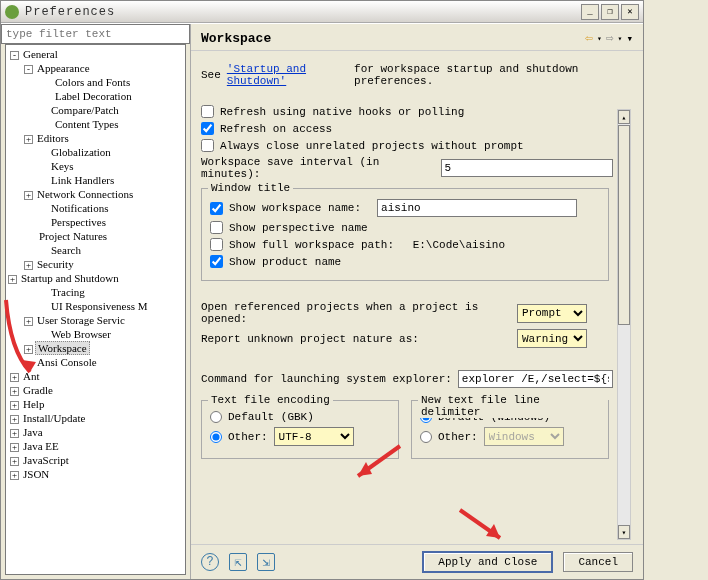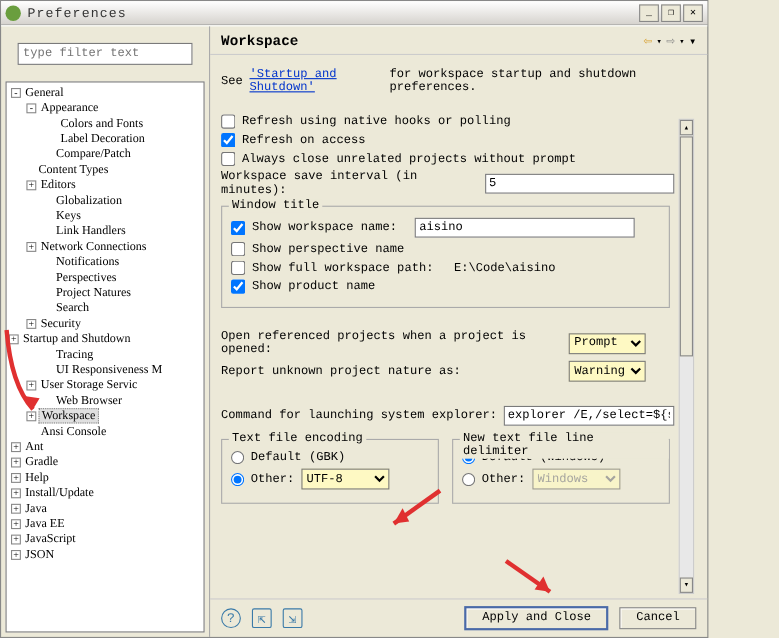--- a/index.html
+++ b/index.html
@@ -5,21 +5,21 @@
 * { box-sizing: border-box; margin: 0; padding: 0; }
 body { font-family: "Courier New", monospace; font-size: 11px; background: #ece9d8; color: #000; width: 708px; height: 580px; overflow: hidden; }
 .window { width: 644px; height: 580px; background: #ece9d8; border: 1px solid #888; display: flex; flex-direction: column; }
 .titlebar { height: 22px; background: linear-gradient(#fff, #d6d3ce); display: flex; align-items: center; padding: 0 4px; border-bottom: 1px solid #aaa; }
 .titlebar .ticon { width: 14px; height: 14px; background: #6a9e3e; border-radius: 50%; margin-right: 6px; }
 .titlebar .title { flex: 1; font-family: "Courier New", monospace; font-size: 12px; letter-spacing: 1px; color: #333; }
 .titlebar .winbtns { display: flex; gap: 2px; }
 .titlebar .winbtn { width: 18px; height: 16px; background: #ece9d8; border: 1px solid #888; display: flex; align-items: center; justify-content: center; font-size: 9px; }
 .body { flex: 1; display: flex; min-height: 0; border-top: 1px solid #fff; }
 .left { width: 190px; display: flex; flex-direction: column; border-right: 1px solid #aaa; }
-.filter { margin: 15px; }
+.filter { margin: 0; }
 .filter input { width: 100%; height: 20px; border: 1px solid #7a7a7a; padding: 2px 4px; font-family: inherit; font-size: 11px; color: #888; }
 .tree { flex: 1; overflow: auto; background: #fff; border: 1px solid #7a7a7a; margin: 0 4px 4px 4px; padding: 2px 0; }
 .tree-item { white-space: nowrap; padding: 1px 0; cursor: default; font-family: Liberation Serif, serif; }
 .tree-item .exp { display: inline-block; width: 9px; height: 9px; border: 1px solid #888; text-align: center; line-height: 7px; font-size: 9px; margin-right: 2px; background: #fff; }
 .tree-item .noexp { display: inline-block; width: 11px; }
 .tree-item .lbl { padding: 0 2px; }
 .tree-item.selected .lbl { background: #e0e0e0; border: 1px dotted #888; }
 .right { flex: 1; display: flex; flex-direction: column; min-width: 0; }
 .header { display: flex; align-items: center; padding: 6px 10px 4px 10px; border-bottom: 1px solid #ccc; }
 .header h1 { font-size: 13px; font-weight: bold; flex: 1; }
@@ -67,29 +67,29 @@
     <div class="left">
       <div class="filter">
         <input type="text" placeholder="type filter text" style="">
       </div>
       <div class="tree">
         <div class="tree-item" style="padding-left:4px"><span class="exp">-</span><span class="lbl">General</span></div>
         <div class="tree-item" style="padding-left:18px"><span class="exp">-</span><span class="lbl">Appearance</span></div>
         <div class="tree-item" style="padding-left:36px"><span class="noexp"></span><span class="lbl">Colors and Fonts</span></div>
         <div class="tree-item" style="padding-left:36px"><span class="noexp"></span><span class="lbl">Label Decoration</span></div>
         <div class="tree-item" style="padding-left:32px"><span class="noexp"></span><span class="lbl">Compare/Patch</span></div>
-        <div class="tree-item" style="padding-left:16px"><span class="noexp"></span><span class="lbl">Content Types</span></div>
+        <div class="tree-item" style="padding-left:36px"><span class="noexp"></span><span class="lbl">Content Types</span></div>
         <div class="tree-item" style="padding-left:18px"><span class="exp">+</span><span class="lbl">Editors</span></div>
         <div class="tree-item" style="padding-left:32px"><span class="noexp"></span><span class="lbl">Globalization</span></div>
         <div class="tree-item" style="padding-left:32px"><span class="noexp"></span><span class="lbl">Keys</span></div>
         <div class="tree-item" style="padding-left:32px"><span class="noexp"></span><span class="lbl">Link Handlers</span></div>
         <div class="tree-item" style="padding-left:18px"><span class="exp">+</span><span class="lbl">Network Connections</span></div>
         <div class="tree-item" style="padding-left:32px"><span class="noexp"></span><span class="lbl">Notifications</span></div>
         <div class="tree-item" style="padding-left:32px"><span class="noexp"></span><span class="lbl">Perspectives</span></div>
-        <div class="tree-item" style="padding-left:32px"><span class="noexp"></span><span class="lbl">Project Natures</span></div>
+        <div class="tree-item" style="padding-left:20px"><span class="noexp"></span><span class="lbl">Project Natures</span></div>
         <div class="tree-item" style="padding-left:32px"><span class="noexp"></span><span class="lbl">Search</span></div>
         <div class="tree-item" style="padding-left:18px"><span class="exp">+</span><span class="lbl">Security</span></div>
         <div class="tree-item" style="padding-left:2px"><span class="exp">+</span><span class="lbl">Startup and Shutdown</span></div>
         <div class="tree-item" style="padding-left:32px"><span class="noexp"></span><span class="lbl">Tracing</span></div>
         <div class="tree-item" style="padding-left:32px"><span class="noexp"></span><span class="lbl">UI Responsiveness M</span></div>
         <div class="tree-item" style="padding-left:18px"><span class="exp">+</span><span class="lbl">User Storage Servic</span></div>
         <div class="tree-item" style="padding-left:32px"><span class="noexp"></span><span class="lbl">Web Browser</span></div>
         <div class="tree-item selected" style="padding-left:18px"><span class="exp">+</span><span class="lbl">Workspace</span></div>
         <div class="tree-item" style="padding-left:18px"><span class="noexp"></span><span class="lbl">Ansi Console</span></div>
         <div class="tree-item" style="padding-left:4px"><span class="exp">+</span><span class="lbl">Ant</span></div>

